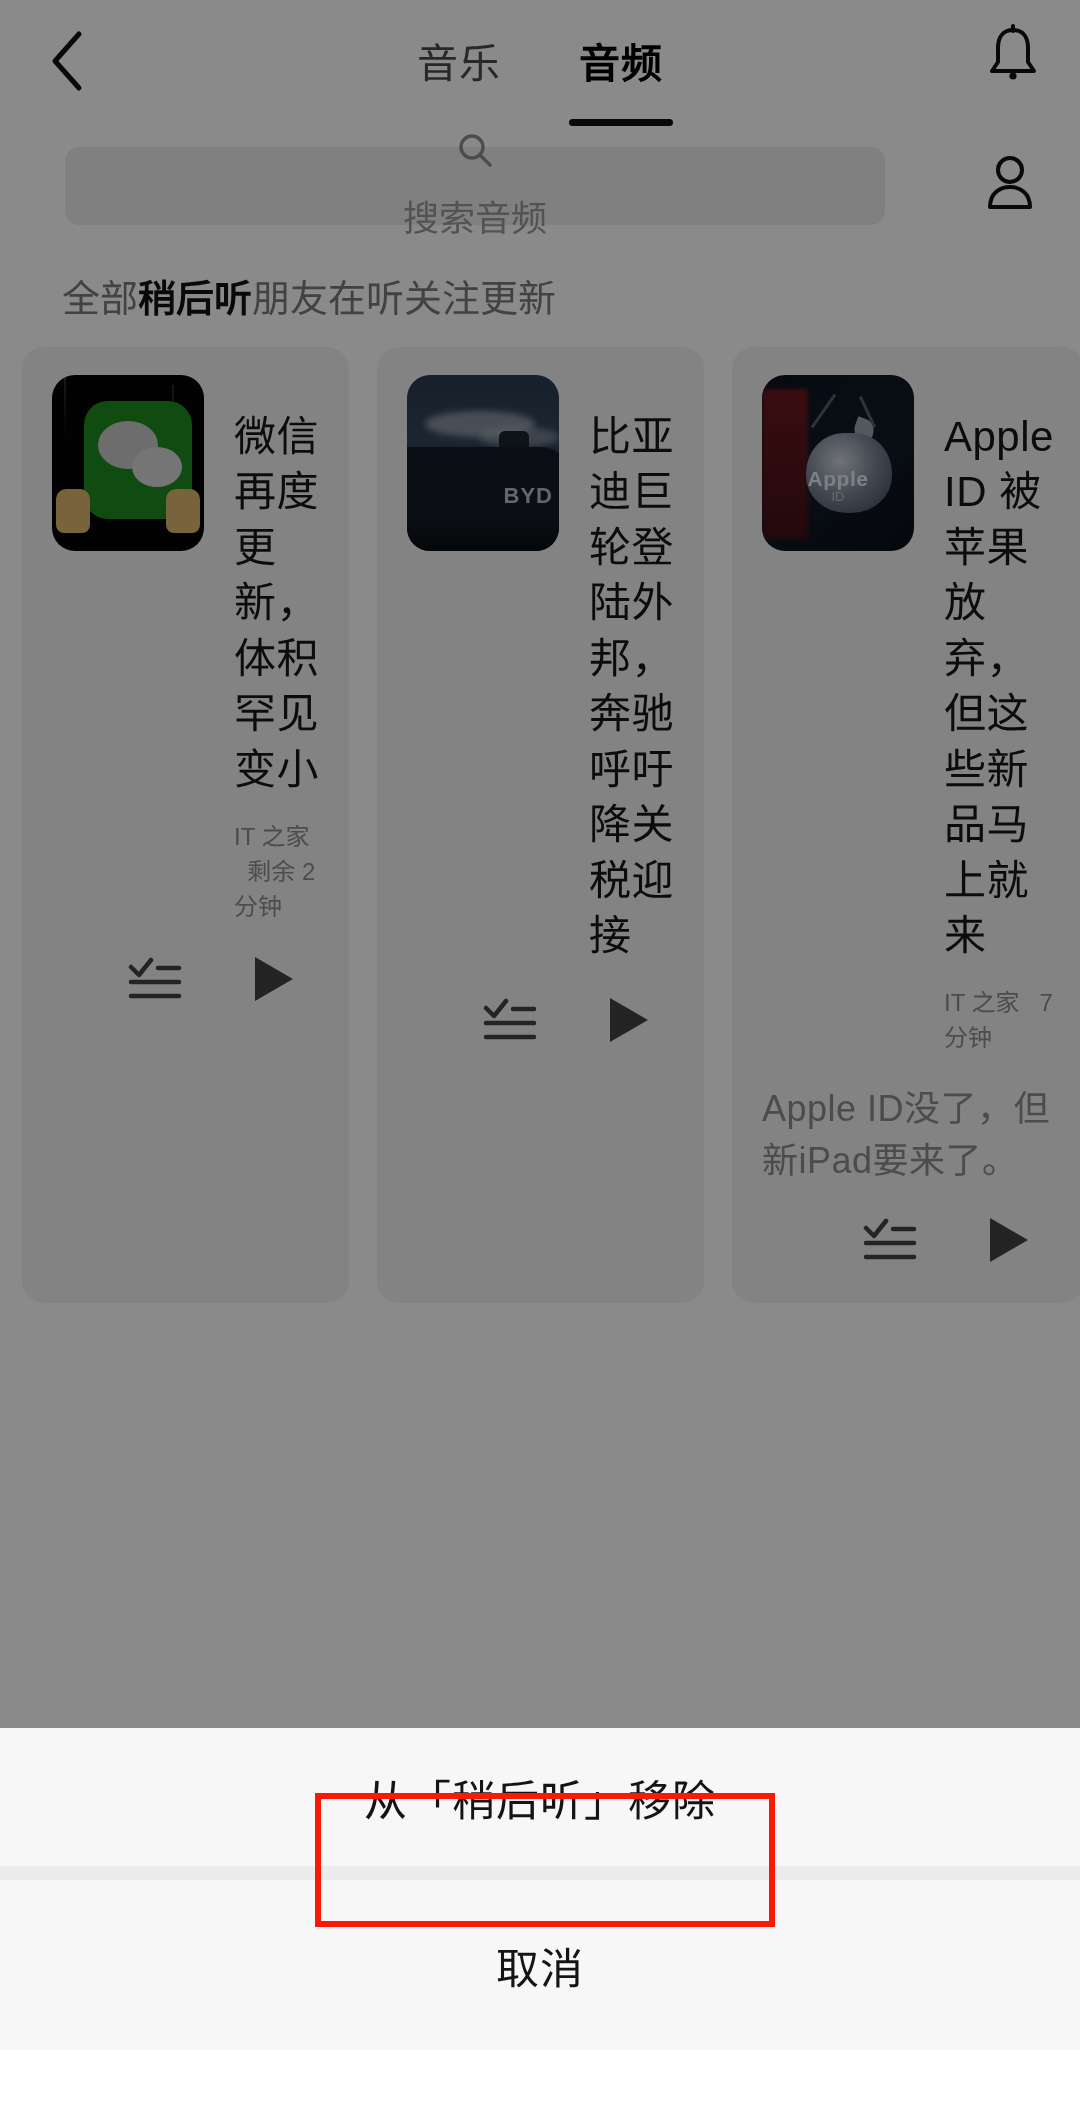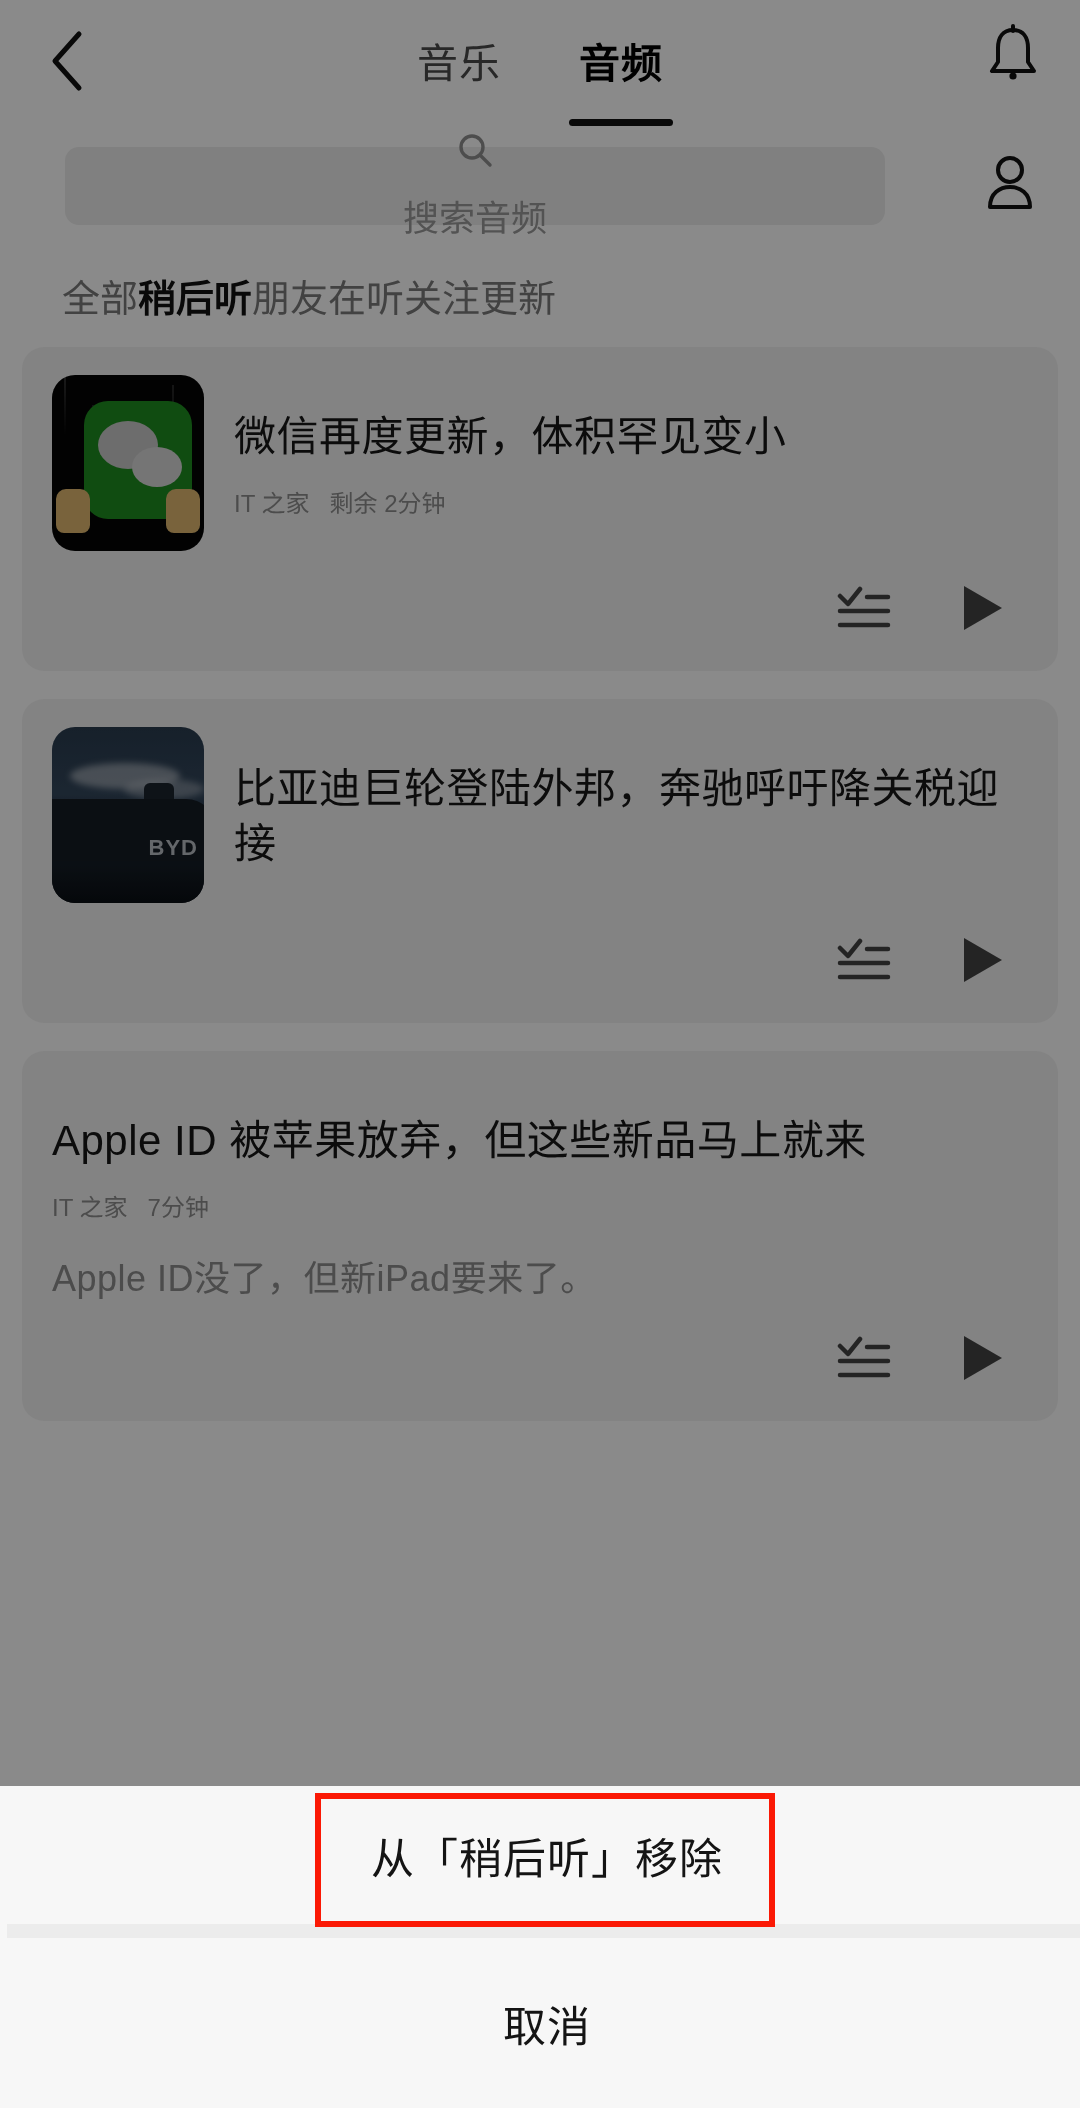--- a/index.html
+++ b/index.html
@@ -63,21 +63,21 @@
 
   
   .filter-row {
     display:flex; align-items:center; 
     padding:28px 0 24px 62px;
   }
   .filter-tab { font-size:38px; color:#7a7a7a; white-space:nowrap; }
   .filter-tab.active { color:#111; font-weight:bold; }
 
   
-  .cards { padding:0 22px; display:flex; flex-direction:column; gap:28px; }
+  .cards { padding:0 22px; display:flex; flex-direction:row; gap:28px; }
   .card {
     background:#f3f3f3; border-radius:22px; padding:28px 30px 22px 30px;
     position:relative;
   }
   .card-main { display:flex; gap:30px; align-items:flex-start; }
   .thumb {
     width:152px; height:176px; border-radius:23px; flex:none;
     overflow:hidden; position:relative; background:#111;
   }
   .card-text { flex:1; min-width:0; padding-top:34px; }
@@ -177,23 +177,22 @@
   }
 
   
   .dim {
     position:absolute; left:0; top:0; width:1080px; height:1786px;
     background:rgba(0,0,0,0.46); pointer-events:none;
   }
 
   
   .sheet {
-    position:absolute; left:0; top:1786px; width:1060px; height:322px;
+    position:absolute; left:0; top:1728px; width:1060px; height:322px;
     background:#f7f7f7;
-    padding-left:7px;
   }
   .sheet-item {
     position:relative; width:1080px; height:138px;
     display:flex; align-items:center; justify-content:center;
     font-size:43px; color:#141414; letter-spacing:1px; background:#f7f7f7;
   }
   .sheet-gap { width:1080px; height:14px; background:#ececec; }
   .sheet-cancel {
     position:relative; width:1080px; height:170px;
     display:flex; align-items:center; justify-content:center;
@@ -341,20 +340,29 @@
                 <svg width="48" height="52" viewBox="0 0 48 52">
                   <path d="M6 4 L44 26 L6 48 Z" fill="#444"></path>
                 </svg>
               </span>
             </div>
           </div>
         </div>
 
         <div class="card">
           <div class="card-main">
+            <div class="thumb th-apple">
+              <div class="red"></div>
+              <div class="shard" style="left:60px;top:16px;width:3px;height:40px;"></div>
+              <div class="shard" style="left:104px;top:20px;width:3px;height:34px;transform:rotate(-25deg);"></div>
+              <div class="leaf"></div>
+              <div class="logo"></div>
+              <div class="apple-text">Apple</div>
+              <div class="apple-sub">ID</div>
+            </div>
             <div class="card-text">
               <div class="card-title">Apple ID 被苹果放弃，但这些新品马上就来</div>
               <div class="card-meta">
                 <span>IT 之家</span>
                 &nbsp;
                 <span>7分钟</span>
               </div>
             </div>
           </div>
           <div class="card-desc">Apple ID没了，但新iPad要来了。</div>

